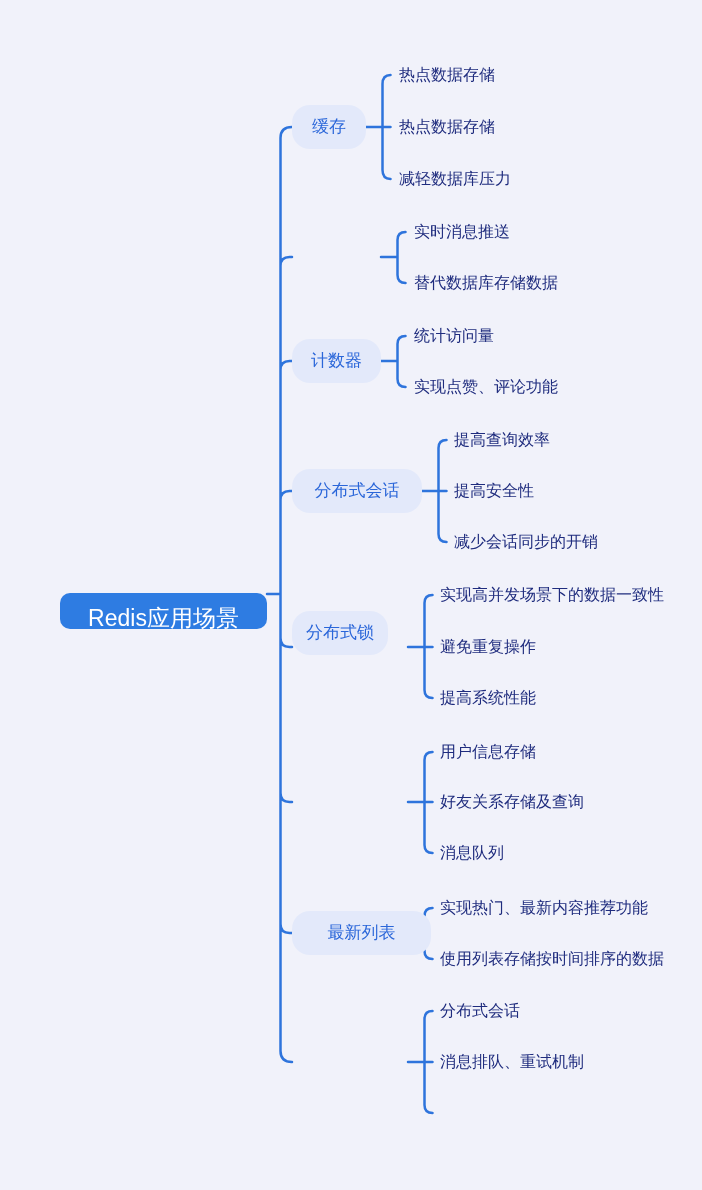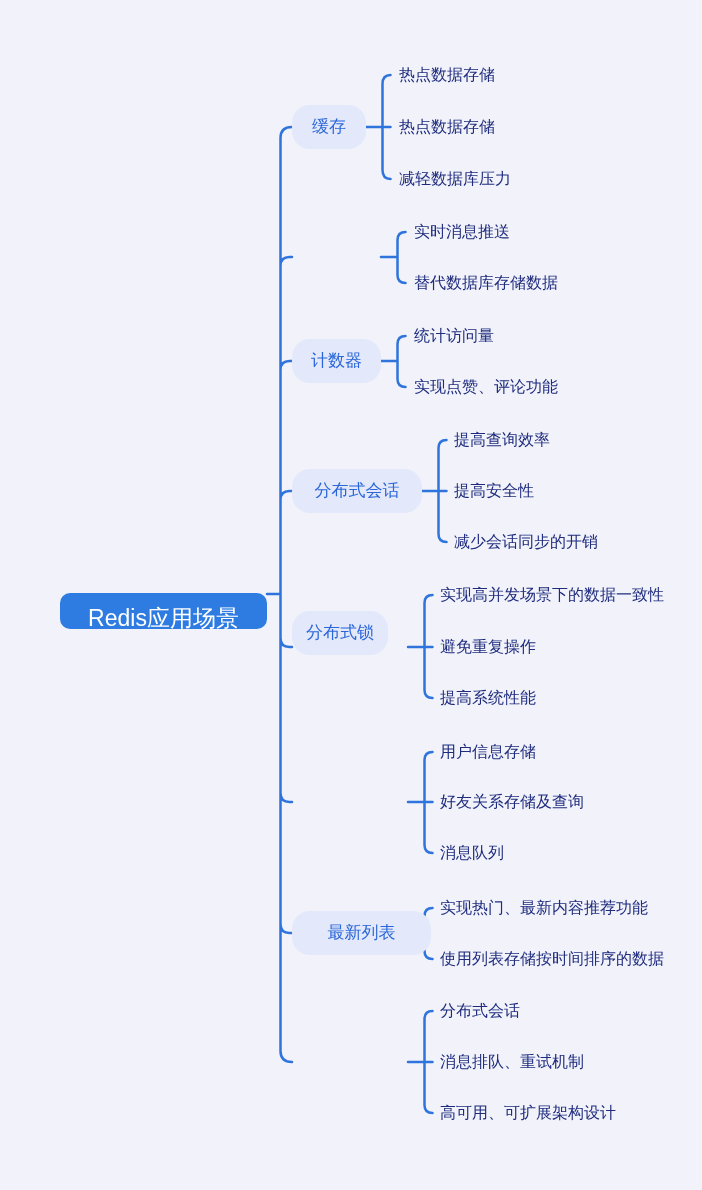--- a/index.html
+++ b/index.html
@@ -130,15 +130,14 @@
   <div class="leaf" style="left:440px;top:741px">用户信息存储</div>
   <div class="leaf" style="left:440px;top:791px">好友关系存储及查询</div>
   <div class="leaf" style="left:440px;top:842px">消息队列</div>
 
   <div class="branch-node" style="left:292px;top:911px;width:139px">最新列表</div>
   <div class="leaf" style="left:440px;top:897px">实现热门、最新内容推荐功能</div>
   <div class="leaf" style="left:440px;top:948px">使用列表存储按时间排序的数据</div>
 
   <div class="leaf" style="left:440px;top:1000px">分布式会话</div>
   <div class="leaf" style="left:440px;top:1051px">消息排队、重试机制</div>
-  <div class="leaf" style="left:440px;top:1102px">高可用、可扩展架构设计</div>
 
 </div>
 
 </body></html>

